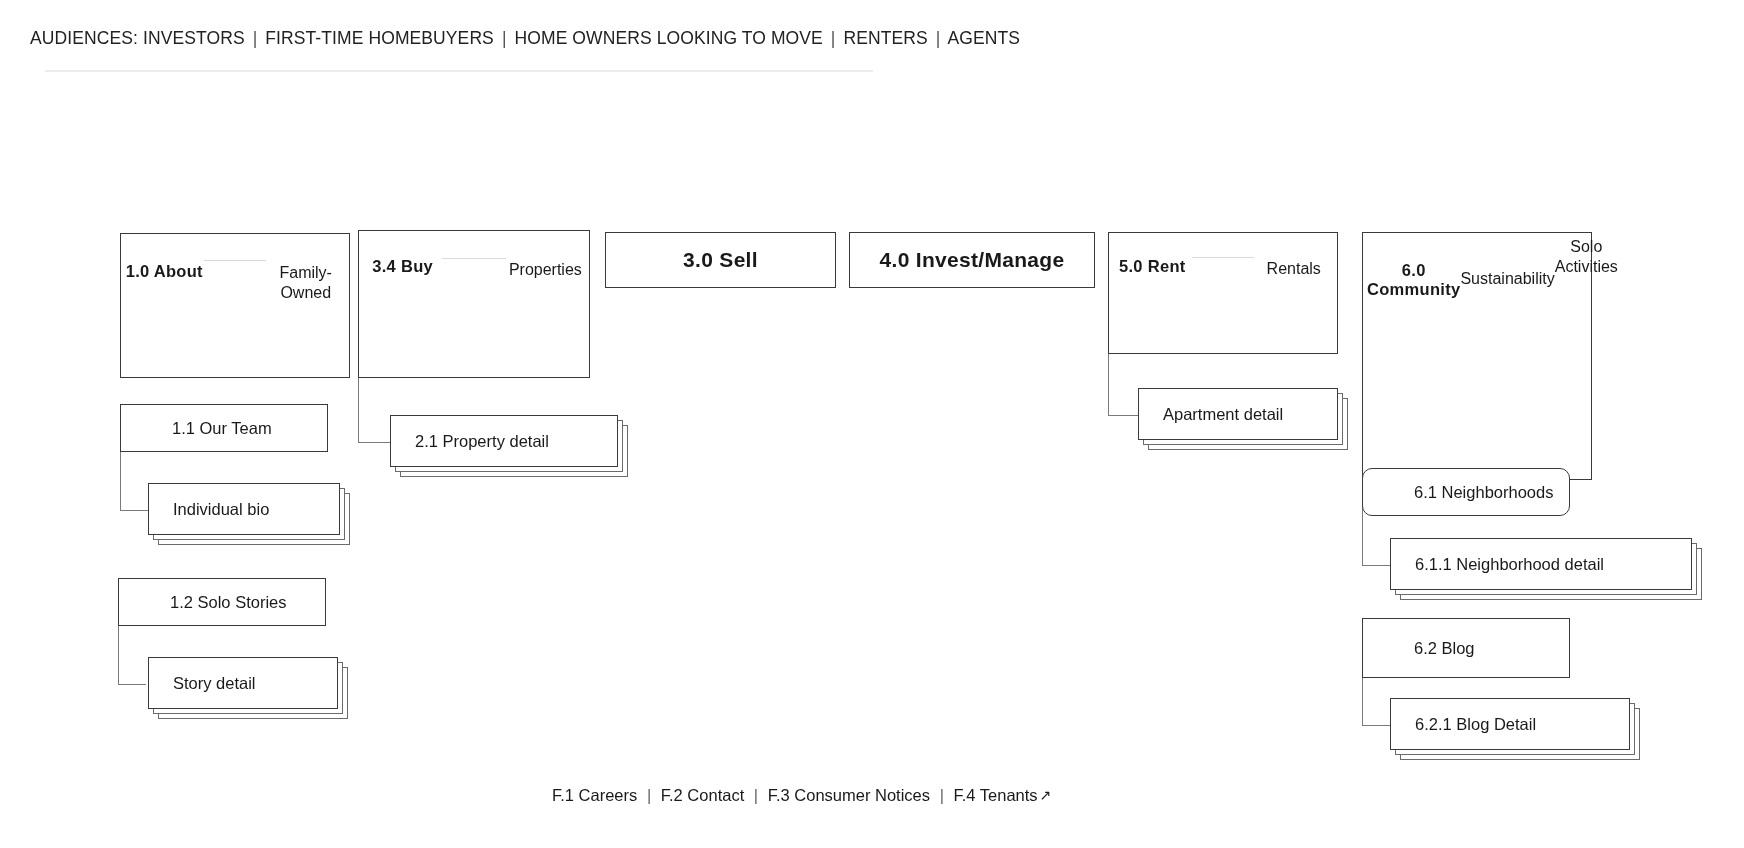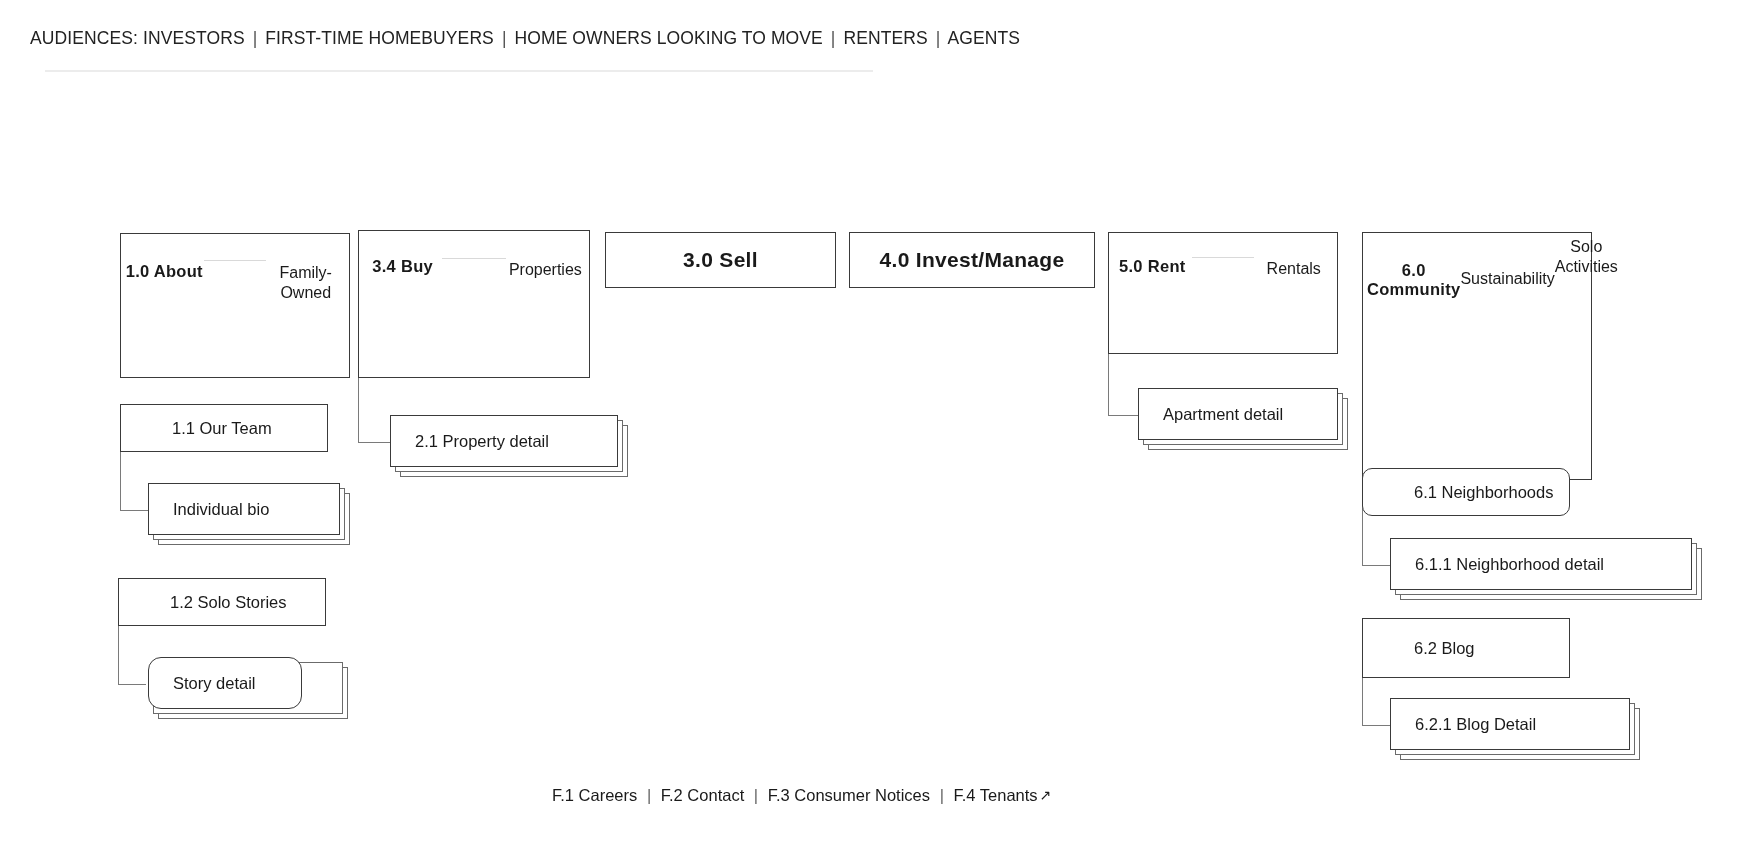--- a/index.html
+++ b/index.html
@@ -190,21 +190,21 @@
 
 <div class="node sub" style="left:118px; top:578px; width:208px; height:48px;">
   <div class="node-label">1.2  Solo Stories</div>
 </div>
 
 <div class="conn-v" style="left:118px; top:626px; height:59px;"></div>
 <div class="conn-h" style="left:118px; top:684px; width:28px;"></div>
 
 <div class="stack-sheet s2" style="left:158px; top:667px; width:190px; height:52px;"></div>
 <div class="stack-sheet" style="left:153px; top:662px; width:190px; height:52px;"></div>
-<div class="node detail" style="left:148px; top:657px; width:154px; height:52px;border-radius:13px;">
+<div class="node detail" style="left:148px; top:657px; width:190px; height:52px;">
   <div class="node-label">Story detail</div>
 </div>
 
 <div class="node section" style="left:358px; top:230px; width:232px; height:148px;">
   <div class="node-title" style="margin-top:22px;">3.4  Buy</div>
   <div class="node-divider" style="margin-top:23px;"></div>
   <div class="node-body" style="margin-top:25px;">Properties</div>
 </div>
 
 <div class="conn-v" style="left:358px; top:378px; height:65px;"></div>

